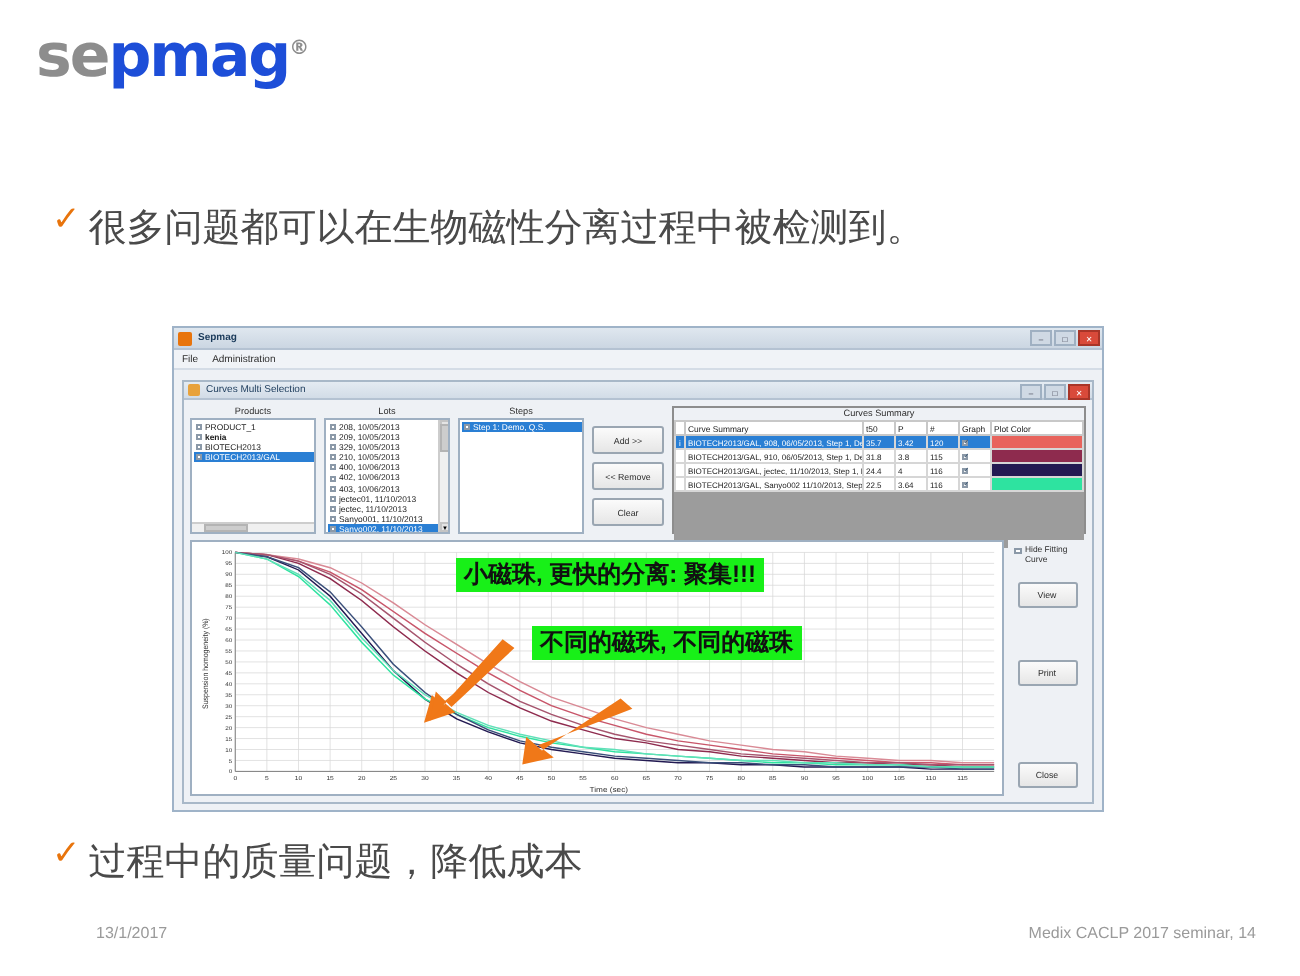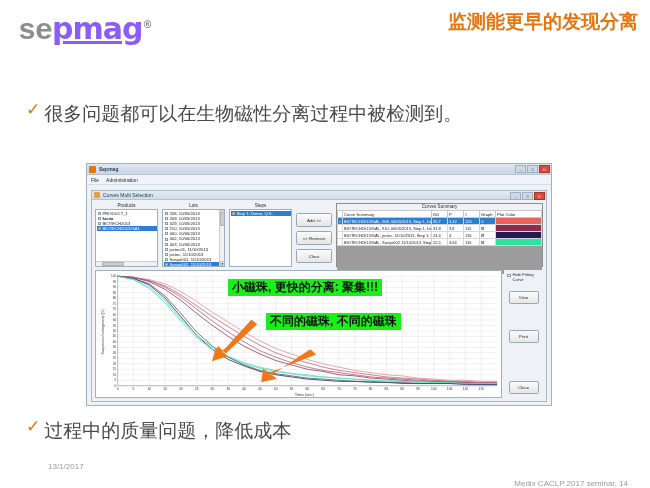--- a/index.html
+++ b/index.html
@@ -12,22 +12,22 @@
     position:relative;
   }
 
   
   .logo {
     position:absolute; left:18px; top:14px;
     font-family:"DejaVu Sans", sans-serif;
     font-weight:bold; font-size:30px; letter-spacing:-1px;
     line-height:1;
   }
-  .logo .l-gray { color:#8d8d8d;font-family:Liberation Mono, monospace; }
-  .logo .l-orange { color:#8b5cf6;text-decoration:underline; }
+  .logo .l-gray { color:#8d8d8d; }
+  .logo .l-orange { color:#1d4ed8; }
   .logo .l-reg { color:#8d8d8d; font-size:10px; vertical-align:super; font-weight:bold; }
 
   .slide-title {
     position:absolute; right:12px; top:10px;
     width:300px;
     text-align:right;
     color:#e8740c;
     font-weight:bold;
     font-size:19px;
     line-height:1.25;
@@ -43,21 +43,21 @@
   }
   .bullet .tick { color:#e8740c; font-size:17px; line-height:1.1; }
   .bullet-1 { left:26px; top:101px; }
   .bullet-2 { left:26px; top:418px; }
 
   .footer-date {
     position:absolute; left:48px; top:462px;
     font-size:8px; color:#9a9a9a;
   }
   .footer-right {
-    position:absolute; right:22px; top:479px;
+    position:absolute; right:22px; top:462px;
     font-size:8px; color:#9a9a9a;text-align:center;
   }
 
   
   .app-window {
     position:absolute; left:86px; top:163px;
     width:466px; height:243px;
     background:#eef1f5;
     border:1px solid #9fb3c8;
     overflow:hidden;
@@ -201,21 +201,20 @@
   }
   .callout-1 { left:228px; top:279px; }
   .callout-2 { left:266px; top:313px; }
 </style>
 </head>
 <body>
 
 <div class="logo"><span class="l-gray">se</span><span class="l-orange">pmag</span><span class="l-reg">®</span></div>
 
 <div class="slide-title">
-  <div>监测能更早的发现分离</div>
 </div>
 
 <div class="bullet bullet-1">
   <span class="tick">✓</span>
   <span>很多问题都可以在生物磁性分离过程中被检测到。</span>
 </div>
 
 <div class="bullet bullet-2">
   <span class="tick">✓</span>
   <span>过程中的质量问题，降低成本</span>

